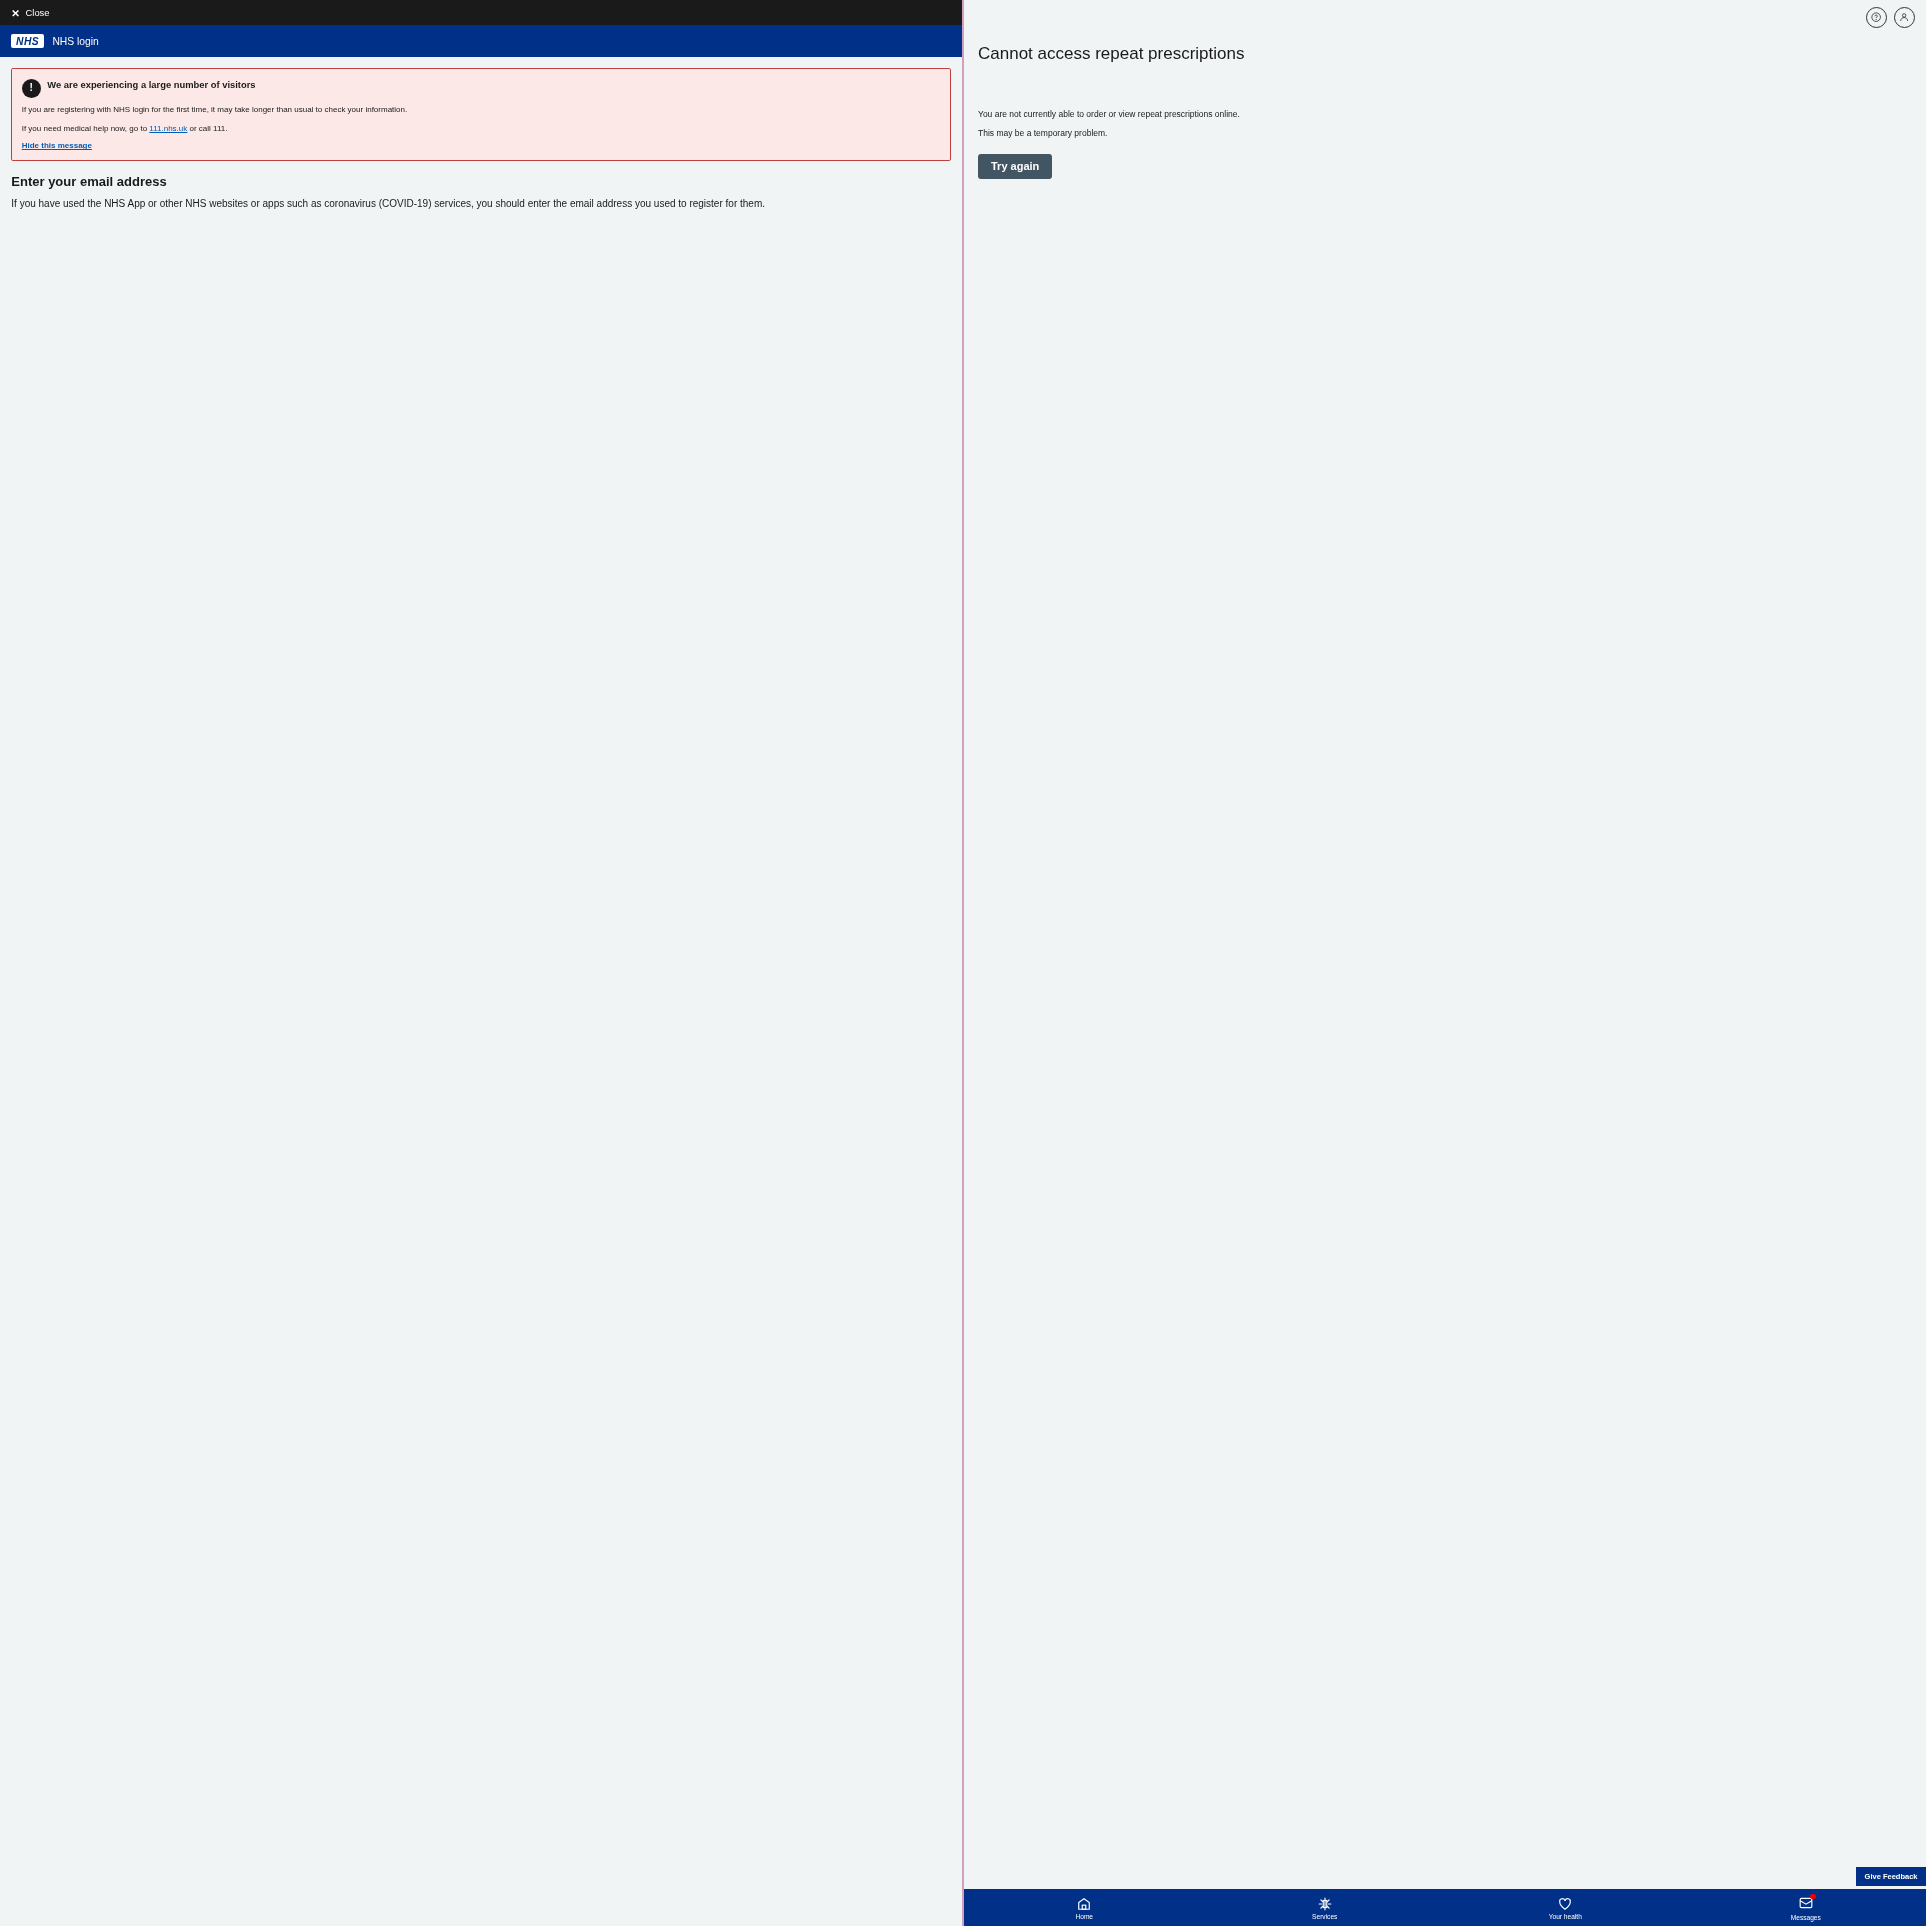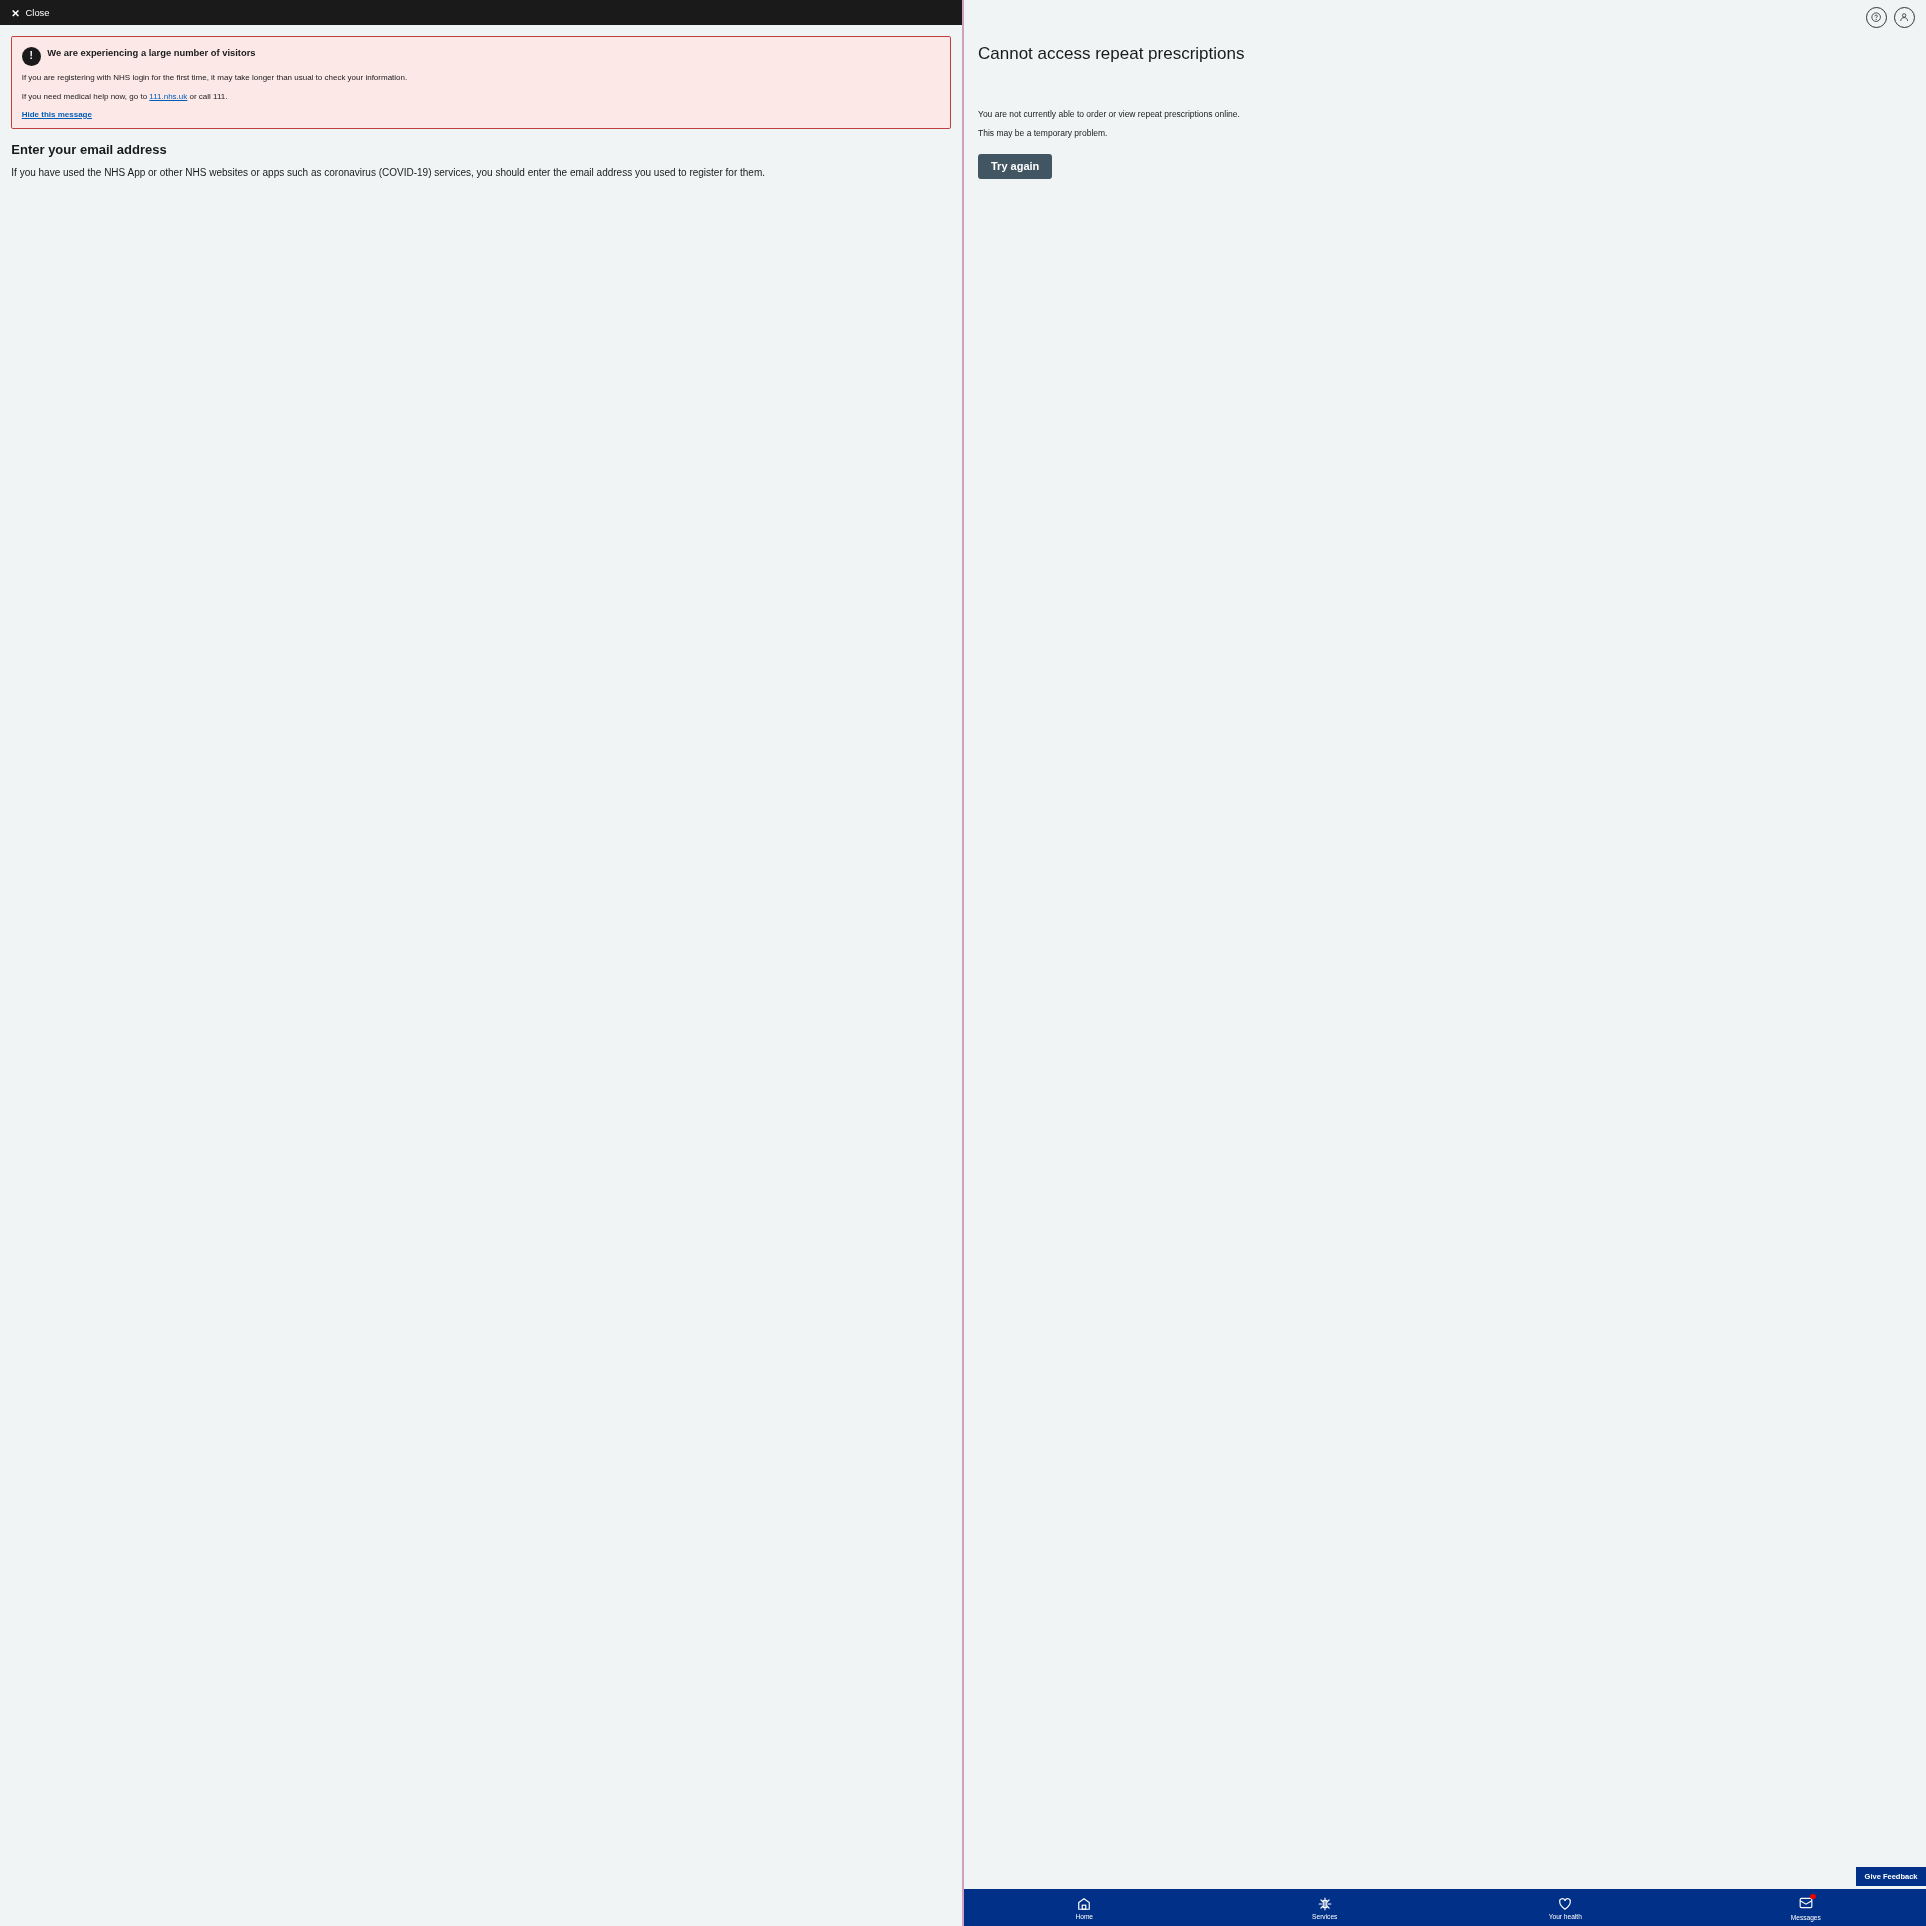--- a/index.html
+++ b/index.html
@@ -293,20 +293,24 @@
 </head>
 <body>
 
 <div class="left-panel">
 
   <div class="close-bar">
     <span class="x-icon">✕</span>
     <span class="close-label">Close</span>
   </div>
 
+  <div class="nhs-header">
+    <span class="nhs-logo">NHS</span>
+    <span class="nhs-login-text">NHS login</span>
+  </div>
 
   <div class="left-content">
 
     <div class="warning-box">
       <div class="warning-header">
         <div class="warning-icon">
           <span>!</span>
         </div>
         <span class="warning-title">We are experiencing a large number of visitors</span>
       </div>

